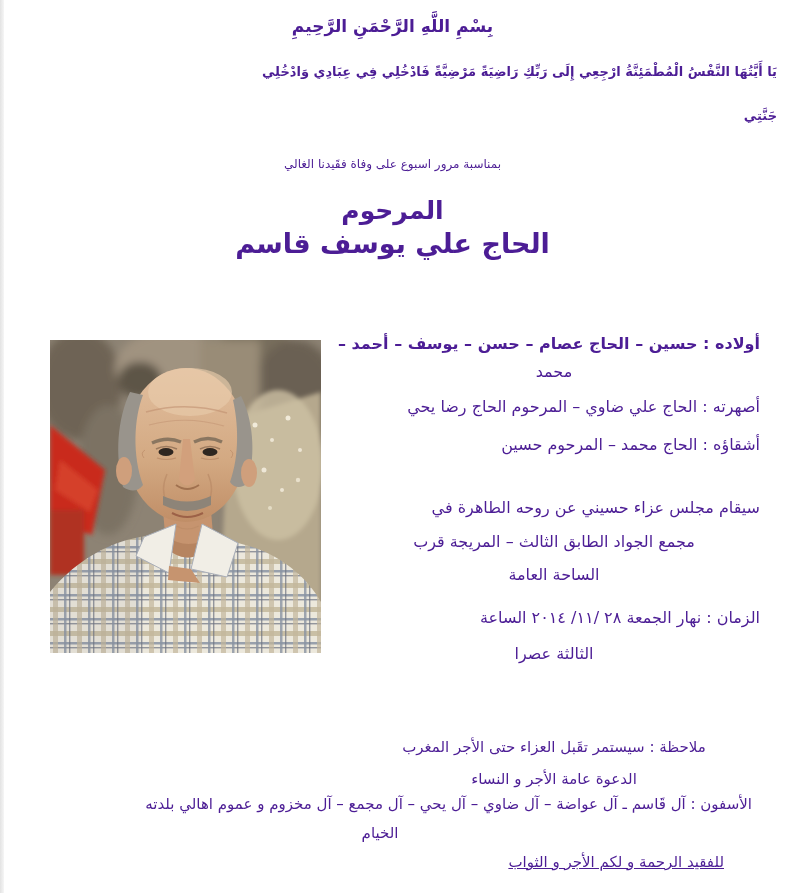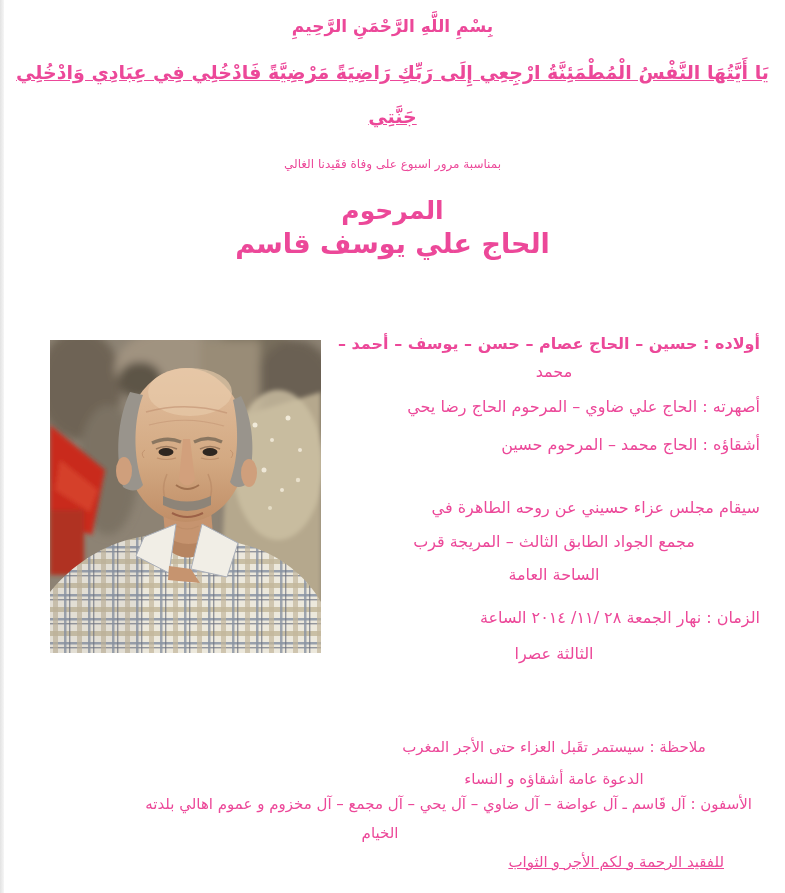--- a/index.html
+++ b/index.html
@@ -2,29 +2,29 @@
 <html lang="ar" dir="rtl"><head>
 <meta charset="utf-8">
 <style>
   html,body{margin:0;padding:0;background:#ffffff;}
   .page{
     position:relative;
     width:785px;height:893px;
     background:#ffffff;
     overflow:hidden;
     font-family:"DejaVu Sans", sans-serif;
-    color:#ec4899;
+    color:#4c1d95;
     direction:rtl;
   }
   .edge-strip{position:absolute;left:0;top:0;width:4px;height:100%;
     background:linear-gradient(to right,#e3e3e3,#f6f6f6);}
   .line{position:absolute;white-space:nowrap;}
   .basmala{top:16px;left:8px;width:769px;font-size:17px;font-weight:bold;text-align:center;}
-  .verse{position:absolute;top:50px;left:8px;width:769px;text-align:center;
-    font-size:19px;font-weight:bold;line-height:44px;text-decoration:underline;}
+  .verse{position:absolute;top:50px;left:8px;width:769px;text-align:right;
+    font-size:13px;font-weight:bold;line-height:44px;}
   .verse div{white-space:nowrap;}
   .occasion{top:157px;left:8px;width:769px;font-size:12px;text-align:center;}
   .marhoom{top:196px;left:8px;width:769px;font-size:25px;font-weight:bold;text-align:center;}
   .deceased-name{top:228px;left:8px;width:769px;font-size:27px;font-weight:bold;text-align:center;}
   .photo{position:absolute;left:50px;top:340px;width:271px;height:313px;}
   .col{position:absolute;left:348px;width:412px;font-size:16px;line-height:28px;}
   .al-right{text-align:right;}
   .al-left{text-align:center;}
   .al-center{text-align:center;}
   .children-l1{top:330px;font-weight:bold;}
@@ -174,19 +174,19 @@
   <div class="line col al-right brothers">أشقاؤه : الحاج محمد – المرحوم حسين</div>
 
   <div class="line col al-right venue-l1">سيقام مجلس عزاء حسيني عن روحه الطاهرة في</div>
   <div class="line col al-center venue-l2">مجمع الجواد الطابق الثالث – المريجة قرب</div>
   <div class="line col al-center venue-l3">الساحة العامة</div>
 
   <div class="line col al-right time-l1">الزمان : نهار الجمعة  ٢٨ /١١/ ٢٠١٤  الساعة</div>
   <div class="line col al-center time-l2">الثالثة عصرا</div>
 
   <div class="line col al-center f15 note">ملاحظة : سيستمر تقَبل العزاء حتى الأجر المغرب</div>
-  <div class="line col al-center f15 invitation">الدعوة عامة أشقاؤه و النساء</div>
+  <div class="line col al-center f15 invitation">الدعوة عامة الأجر و النساء</div>
 
   <div class="line mourners-box al-right mourners-l1">الأسفون : آل قَاسم  ـ  آل عواضة –  آل ضاوي – آل يحي – آل مجمع – آل مخزوم  و عموم اهالي بلدته</div>
   <div class="line mourners-box al-left mourners-l2">الخيام</div>
 
   <div class="closing">للفقيد الرحمة و لكم الأجر و الثواب</div>
 </div>
 
 </body></html>

